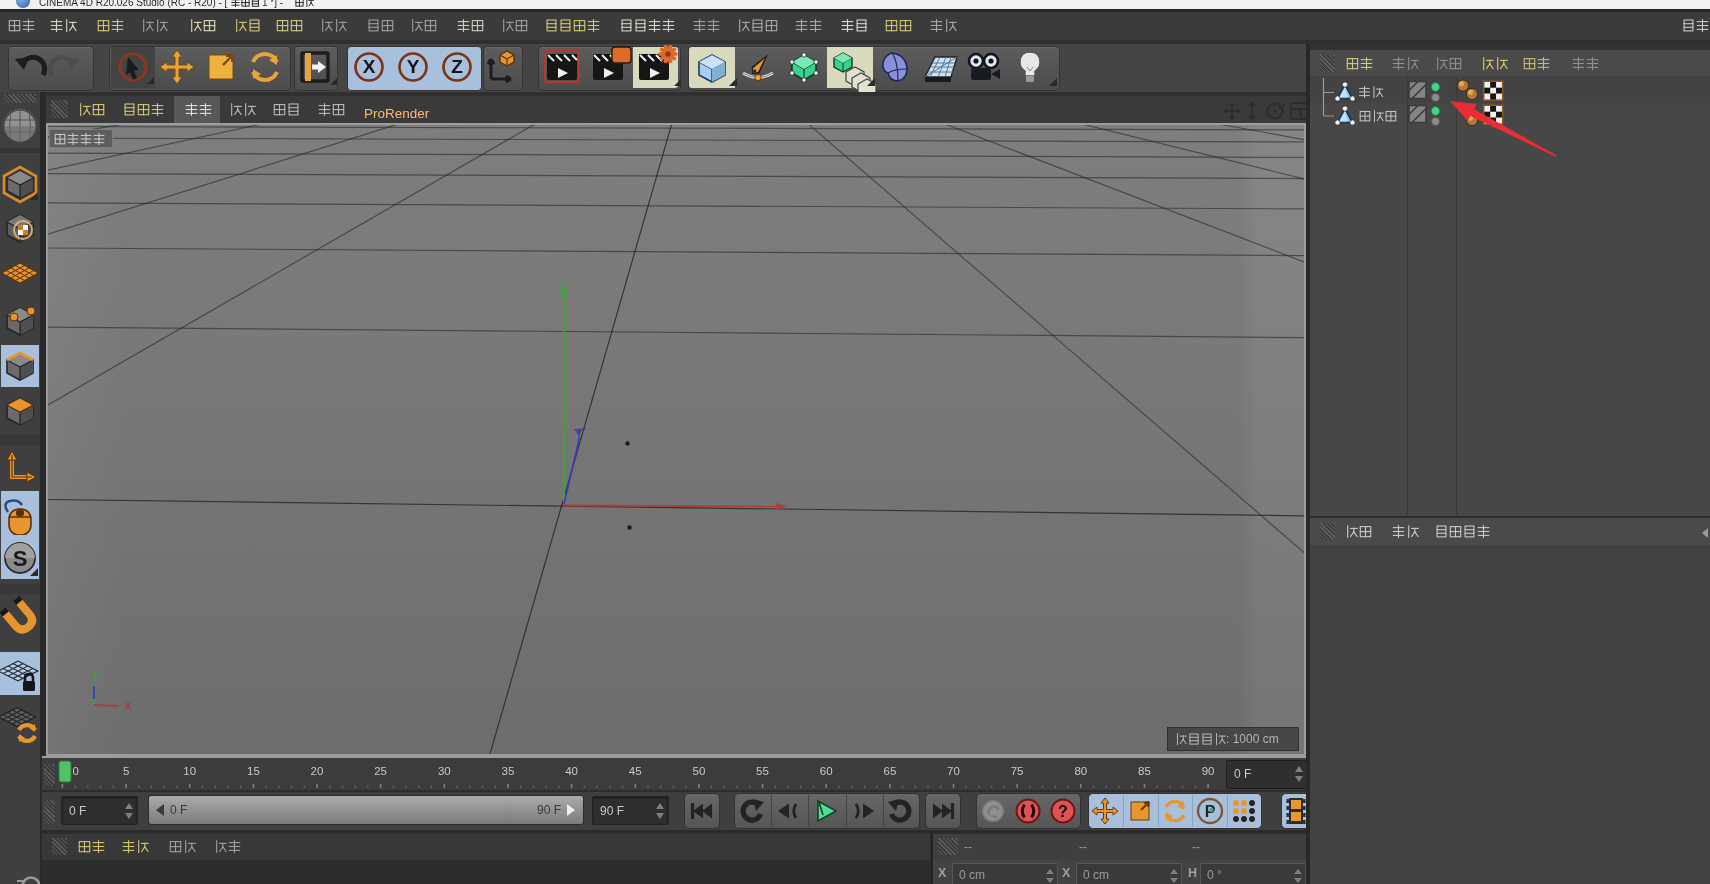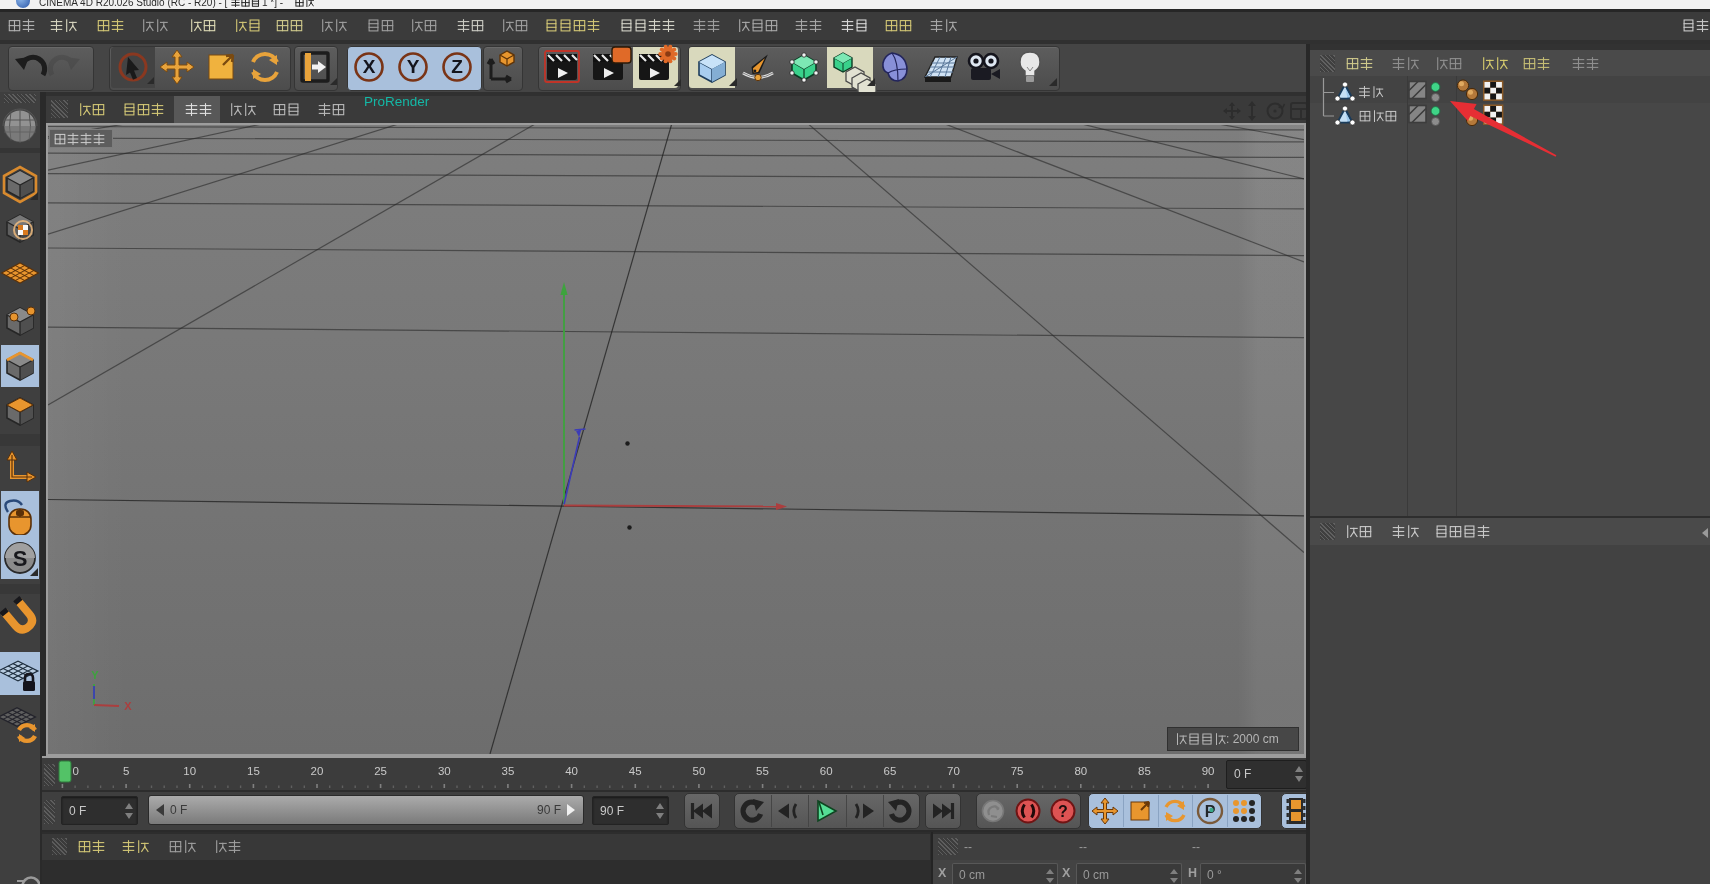--- a/index.html
+++ b/index.html
@@ -654,21 +654,21 @@
       <g stroke="#b9b9b9" stroke-width="1.10" fill="none" stroke-linecap="square">
         <line x1="1.3" y1="2.6" x2="11.7" y2="2.6"></line>
         <line x1="1.3" y1="6.5" x2="11.7" y2="6.5"></line>
         <line x1="1.3" y1="10.4" x2="11.7" y2="10.4"></line>
         <line x1="6.5" y1="0.7" x2="6.5" y2="12.6"></line>
         <rect x="15.3" y="1.6" width="10.4" height="10.1"></rect>
         <line x1="20.5" y1="1.6" x2="20.5" y2="11.7"></line>
         <line x1="15.3" y1="6.6" x2="25.7" y2="6.6"></line>
       </g>
     </svg>
-    <div class="abs" style="left:364px;top:94px;font:400 13.5px 'Liberation Sans', sans-serif;color:#14b8a6;letter-spacing:0px;white-space:nowrap">ProRender</div>
+    <div class="abs" style="left:364px;top:106px;font:400 13.5px 'Liberation Sans', sans-serif;color:#fdba74;letter-spacing:0px;white-space:nowrap">ProRender</div>
     <svg class="abs" style="left:1220px;top:99px" width="90" height="24" viewBox="0 0 90 24" fill="none" stroke="#2d2d2d" stroke-width="2">
       <g transform="translate(12,12)">
         <path d="M 0 -8 L 0 8 M -8 0 L 8 0"></path>
         <path d="M 0 -9 l -3 4 l 6 0 z M 0 9 l -3 -4 l 6 0 z M -9 0 l 4 -3 l 0 6 z M 9 0 l -4 -3 l 0 6 z" fill="#2d2d2d" stroke="none"></path>
       </g>
       <g transform="translate(32,12)">
         <path d="M 0 -8 L 0 8"></path>
         <path d="M 0 -10 l -4 5 l 8 0 z M 0 10 l -4 -5 l 8 0 z" fill="#2d2d2d" stroke="none"></path>
       </g>
       <g transform="translate(55,12)">
@@ -754,21 +754,21 @@
         <rect x="27.9" y="1.0" width="8.2" height="10.1"></rect>
         <line x1="27.9" y1="4.3" x2="36.1" y2="4.3"></line>
         <line x1="27.9" y1="7.7" x2="36.1" y2="7.7"></line>
         <line x1="41.5" y1="0.7" x2="41.5" y2="11.5"></line>
         <line x1="44.0" y1="3.1" x2="50.3" y2="3.1"></line>
         <line x1="47.2" y1="3.1" x2="47.2" y2="7.2"></line>
         <line x1="47.2" y1="6.2" x2="50.0" y2="10.6"></line>
         <line x1="47.2" y1="6.2" x2="44.3" y2="10.6"></line>
       </g>
     </svg>
-    <div class="abs" style="left:1226px;top:732px;font:400 12px 'Liberation Sans', sans-serif;color:#b5b5b5;letter-spacing:0px;white-space:nowrap"> : 2000 cm</div>
+    <div class="abs" style="left:1226px;top:732px;font:400 12px 'Liberation Sans', sans-serif;color:#b5b5b5;letter-spacing:0px;white-space:nowrap"> : 1000 cm</div>
     <div class="abs" style="left:42px;top:756px;width:1268px;height:2px;background:#9d9d9d"></div>
     <div class="abs" style="left:42px;top:758px;width:1268px;height:34px;background:#3c3c3c"></div>
     <div class="abs" style="left:44px;top:764px;width:11px;height:22px;background:repeating-linear-gradient(45deg,#686868 0 1px,#3c3c3c 1px 3px);opacity:.75"></div>
     <svg class="abs" style="left:42px;top:758px" width="1268" height="34" viewBox="0 0 1268 34">
       <rect x="19.6" y="26" width="1.6" height="4" fill="#808080"></rect>
       <rect x="32.4" y="27.5" width="1.4" height="2.5" fill="#606060"></rect>
       <rect x="45.2" y="27.5" width="1.4" height="2.5" fill="#606060"></rect>
       <rect x="57.9" y="27.5" width="1.4" height="2.5" fill="#606060"></rect>
       <rect x="70.6" y="27.5" width="1.4" height="2.5" fill="#606060"></rect>
       <rect x="83.3" y="26" width="1.6" height="4" fill="#808080"></rect>

